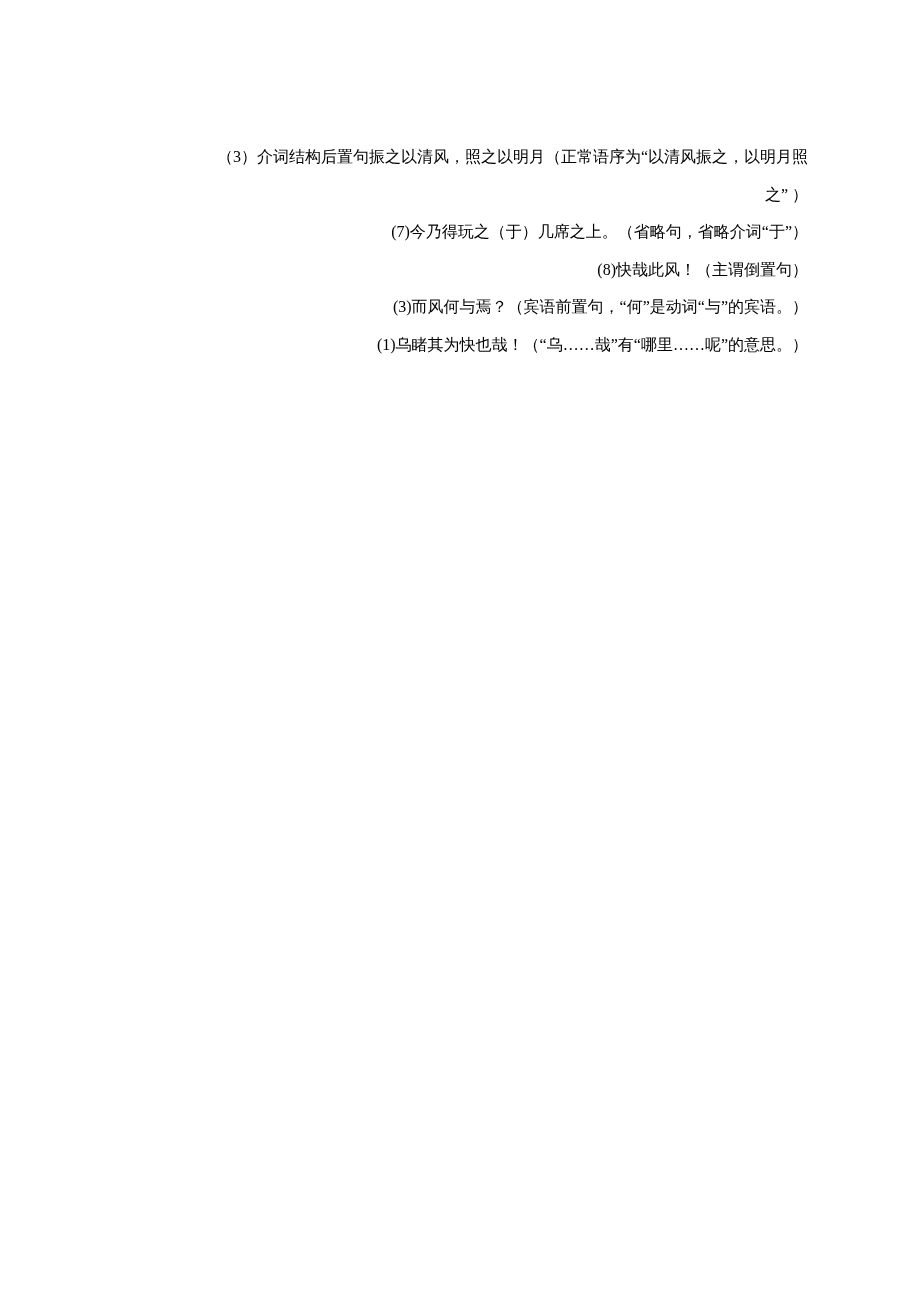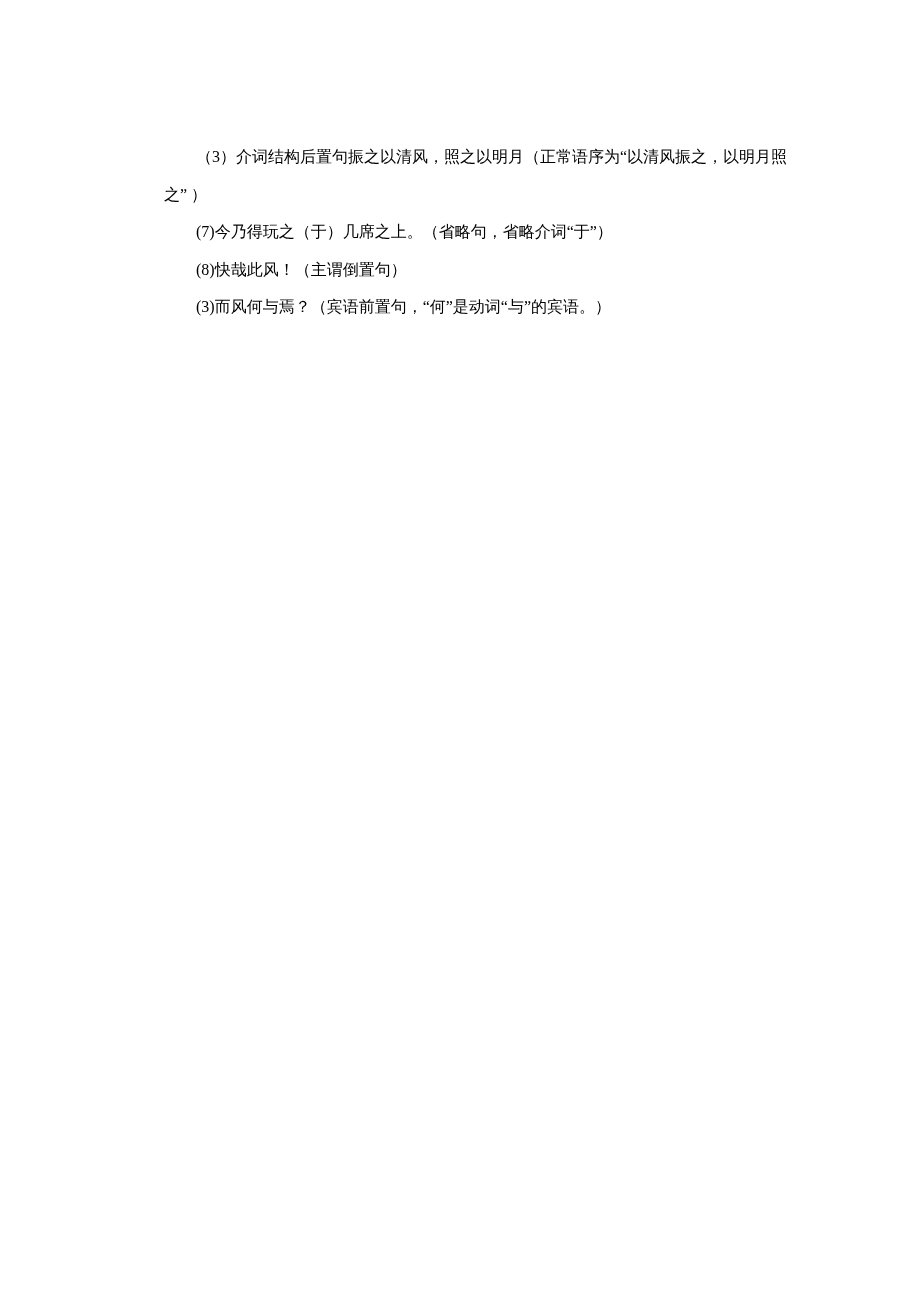--- a/index.html
+++ b/index.html
@@ -1,18 +1,19 @@
 <!DOCTYPE html>
 <html><head>
   <meta charset="utf-8">
   <style>
     * {
       margin: 12px;
       padding: 0;
       box-sizing: border-box;
+      text-align: right;
     }
     body {
       background: #ffffff;
       width: 920px;
       height: 1302px;
       font-family: "SimSun", "宋体", serif;
       font-size: 16px;
       line-height: 1.6;
       color: #000000;
       padding-top: 108px;
@@ -31,13 +32,14 @@
   </style>
 </head>
 <body>
 
 <div id="content">
     <div class="line paragraph">（3）介词结构后置句振之以清风，照之以明月（正常语序为“以清风振之，以明月照</div>
     <div class="line continuation">之” ）</div>
     <div class="line paragraph">(7)今乃得玩之（于）几席之上。（省略句，省略介词“于”）</div>
     <div class="line paragraph">(8)快哉此风！（主谓倒置句）</div>
     <div class="line paragraph">(3)而风何与焉？（宾语前置句，“何”是动词“与”的宾语。）</div>
+    <div class="line paragraph">(1)乌睹其为快也哉！（“乌……哉”有“哪里……呢”的意思。）</div>
   </div>
 
 </body></html>

